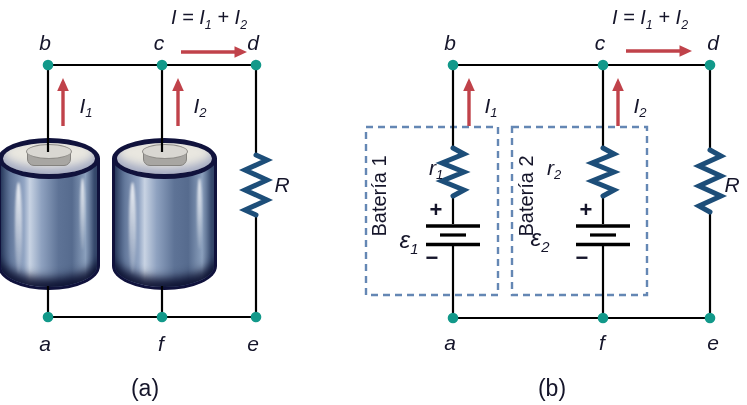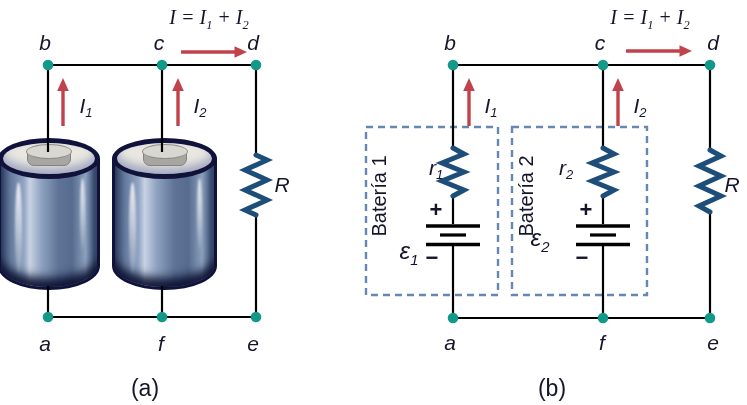--- a/index.html
+++ b/index.html
@@ -7,21 +7,21 @@
     position:relative;width:747px;height:405px;background:#fff;overflow:hidden;
     font-family:"Liberation Sans",sans-serif;color:var(--text,#15152a);
   }
   
   .lbl{
     position:absolute;transform:translate(-50%,-50%);
     font-style:italic;font-size:21px;line-height:1;white-space:nowrap;
     color:var(--text,#15152a);z-index:3;
   }
   .lbl sub{font-size:0.62em;line-height:0;vertical-align:-0.38em;}
-  .eq{font-size:20px;font-family:Liberation Serif, serif;}
+  .eq{font-size:20px;}
   .caption{font-style:normal;font-size:23px;}
   .sign{font-style:normal;font-weight:bold;font-size:22px;}
   .emf{font-size:24px;}
   .vlabel{
     position:absolute;transform:translate(-50%,-50%) rotate(-90deg);
     font-size:20px;white-space:nowrap;color:var(--text,#15152a);z-index:3;
   }
   
   .cell{position:absolute;width:102px;height:152px;z-index:1;}
   .cell-body{
@@ -177,25 +177,25 @@
   <div class="lbl" style="left:450px;top:42px">b</div>
   <div class="lbl" style="left:600px;top:42px">c</div>
   <div class="lbl" style="left:713px;top:42px">d</div>
   <div class="lbl" style="left:491px;top:105px"><span>I</span><sub>1</sub></div>
   <div class="lbl" style="left:640px;top:105px"><span>I</span><sub>2</sub></div>
 
   <div class="vlabel" style="left:379px;top:196px">Batería 1</div>
   <div class="vlabel" style="left:526px;top:196px">Batería 2</div>
 
   <div class="lbl" style="left:436px;top:167px"><span>r</span><sub>1</sub></div>
-  <div class="lbl" style="left:566px;top:167px"><span>r</span><sub>2</sub></div>
+  <div class="lbl" style="left:554px;top:167px"><span>r</span><sub>2</sub></div>
 
   <div class="lbl sign" style="left:436px;top:210px">+</div>
   <div class="lbl sign" style="left:586px;top:210px">+</div>
-  <div class="lbl emf" style="left:409px;top:251px"><span>ε</span><sub>1</sub></div>
+  <div class="lbl emf" style="left:409px;top:240px"><span>ε</span><sub>1</sub></div>
   <div class="lbl emf" style="left:540px;top:238px"><span>ε</span><sub>2</sub></div>
   <div class="lbl sign" style="left:432px;top:258px">−</div>
   <div class="lbl sign" style="left:582px;top:258px">−</div>
 
   <div class="lbl" style="left:732px;top:184px">R</div>
   <div class="lbl" style="left:450px;top:342px">a</div>
   <div class="lbl" style="left:602px;top:342px">f</div>
   <div class="lbl" style="left:713px;top:342px">e</div>
   <div class="lbl caption" style="left:552px;top:388px">(b)</div>
 

